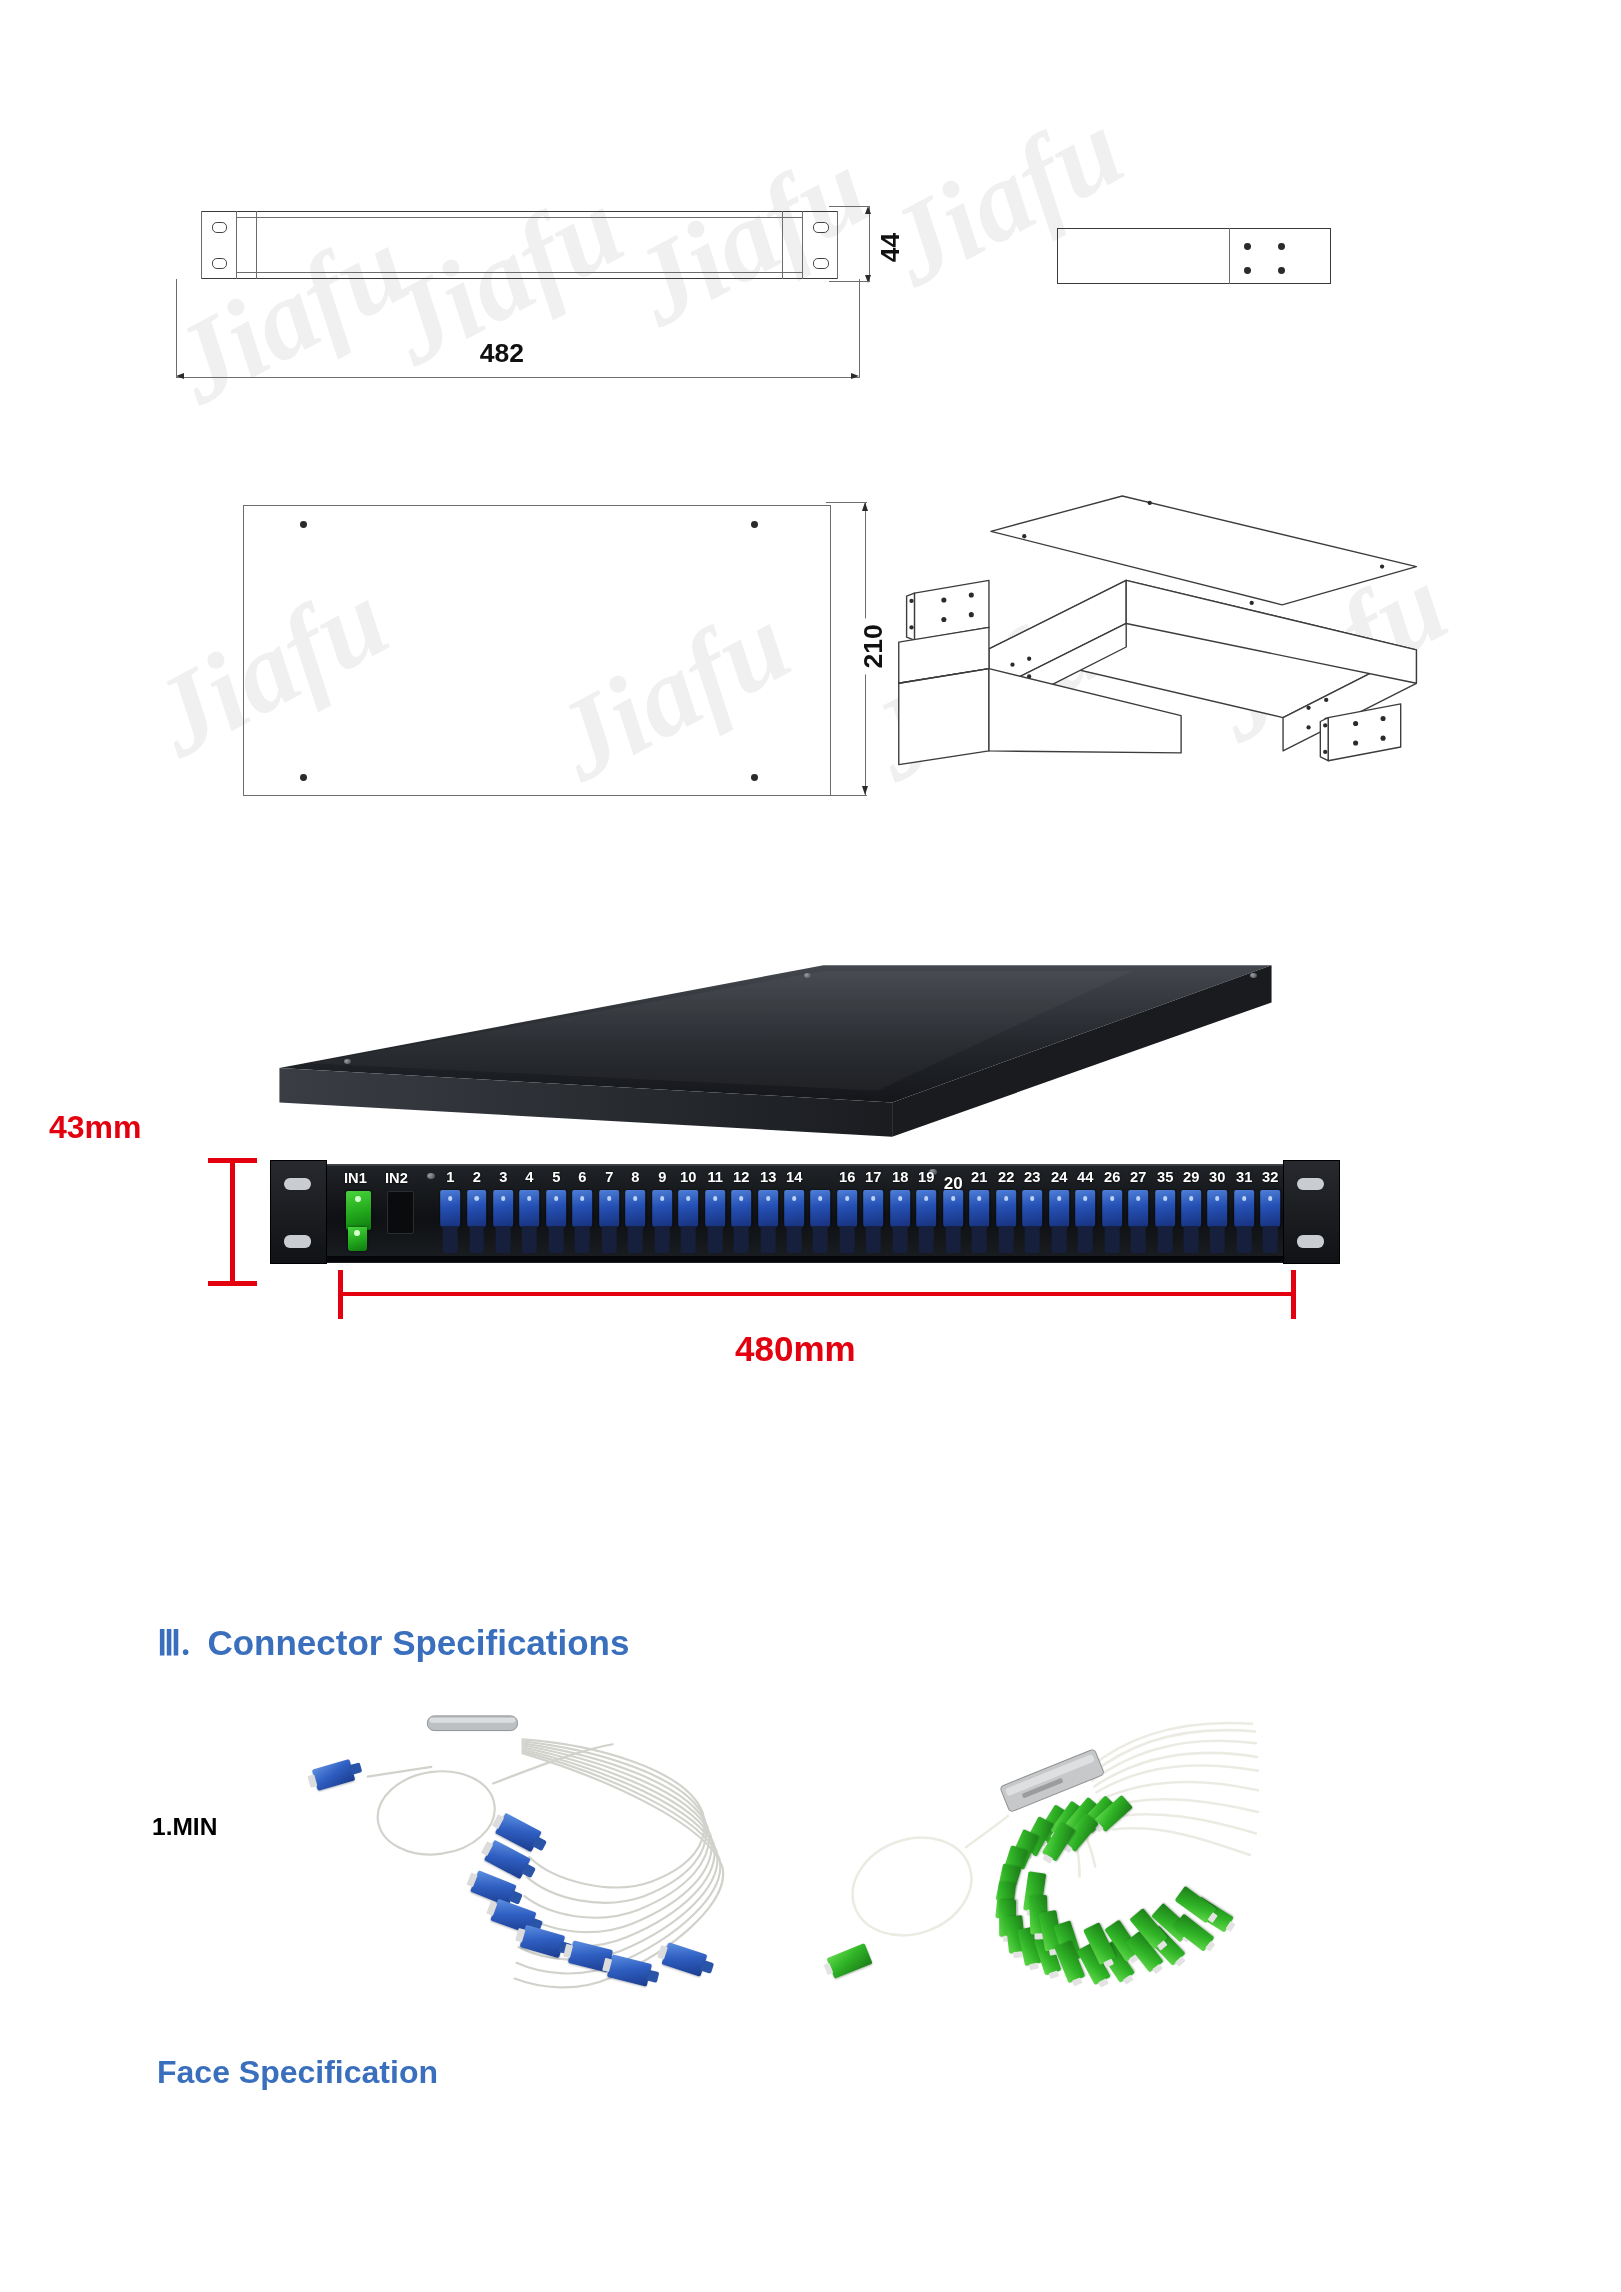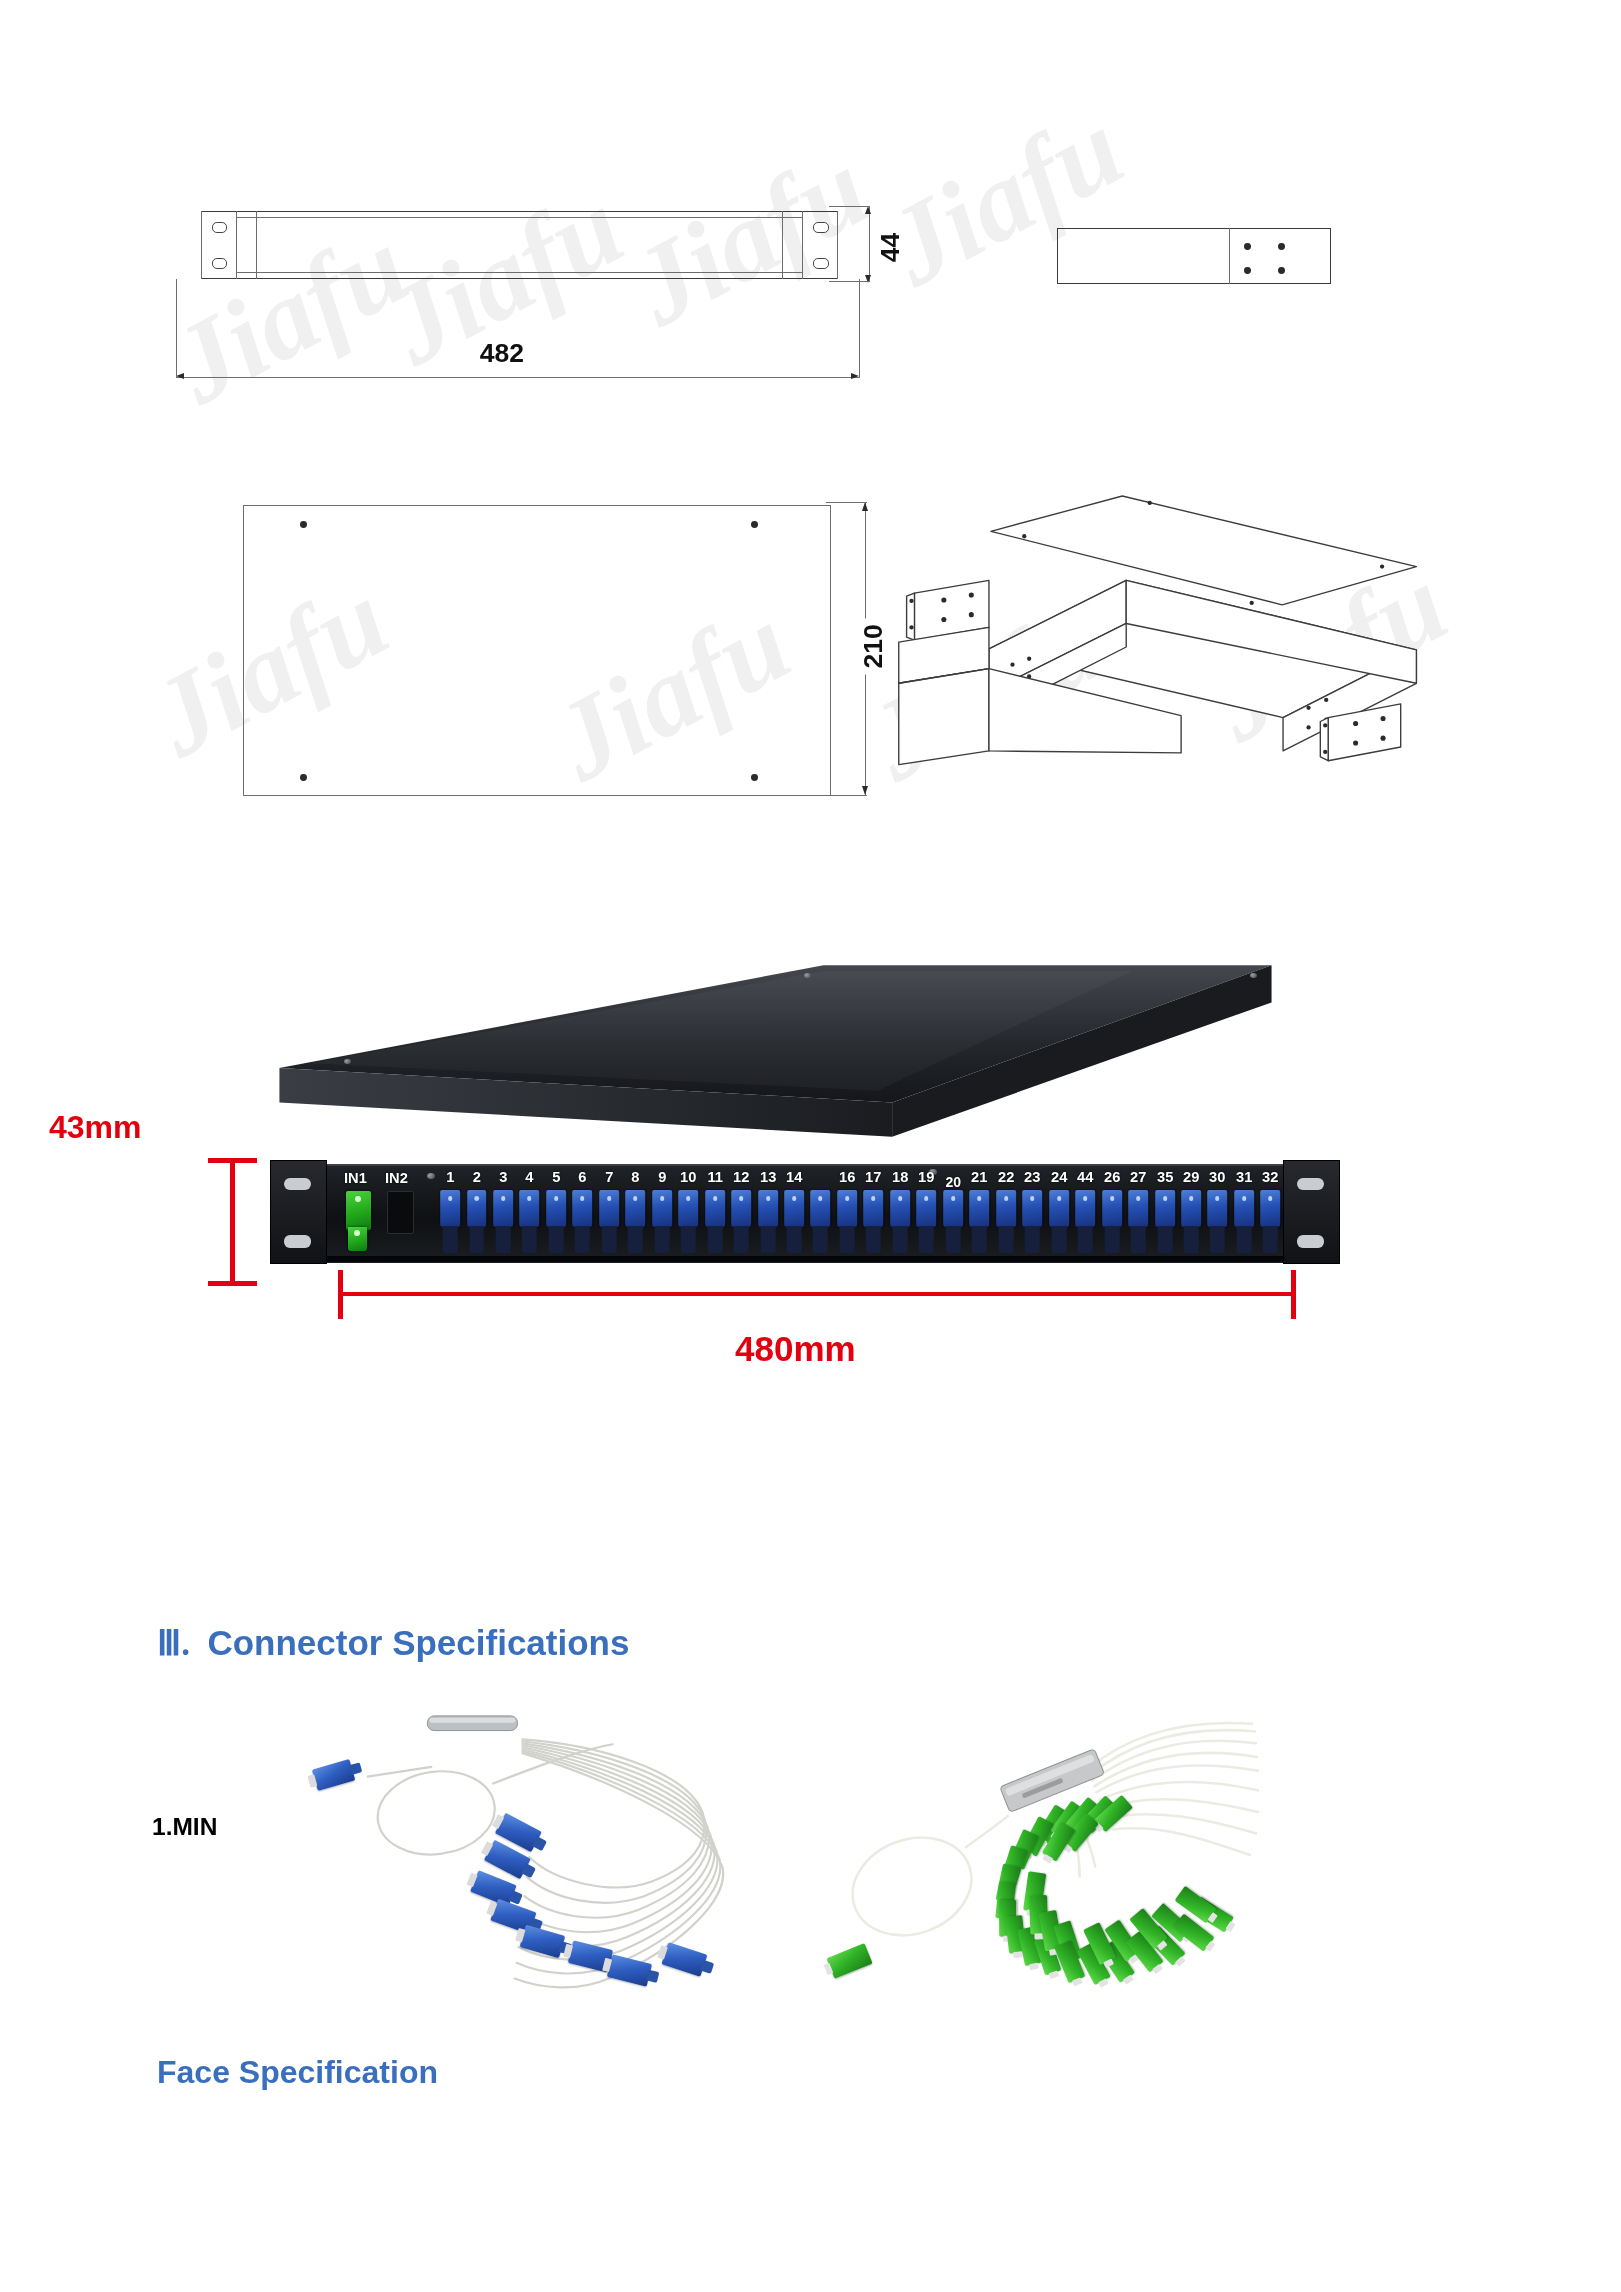--- a/index.html
+++ b/index.html
@@ -359,21 +359,21 @@
         <div class="num" style="top:4.9px;font-size:14.7px;">18</div>
         <div class="body" style="top:25.5px;width:19.6px;height:37px;"></div>
         <div class="tail" style="top:62px;width:14.7px;height:26.5px;"></div>
       </div>
       <div class="port" style="left:476px;top:0;width:26.5px;height:98px;">
         <div class="num" style="top:4.9px;font-size:14.7px;">19</div>
         <div class="body" style="top:25.5px;width:19.6px;height:37px;"></div>
         <div class="tail" style="top:62px;width:14.7px;height:26.5px;"></div>
       </div>
       <div class="port" style="left:503px;top:0;width:26.5px;height:98px;">
-        <div class="num" style="top:10px;font-size:14px;">20</div>
+        <div class="num" style="top:10px;font-size:17px;">20</div>
         <div class="body" style="top:25.5px;width:19.6px;height:37px;"></div>
         <div class="tail" style="top:62px;width:14.7px;height:26.5px;"></div>
       </div>
       <div class="port" style="left:529px;top:0;width:26.5px;height:98px;">
         <div class="num" style="top:4.9px;font-size:14.7px;">21</div>
         <div class="body" style="top:25.5px;width:19.6px;height:37px;"></div>
         <div class="tail" style="top:62px;width:14.7px;height:26.5px;"></div>
       </div>
       <div class="port" style="left:556px;top:0;width:26.5px;height:98px;">
         <div class="num" style="top:4.9px;font-size:14.7px;">22</div>

